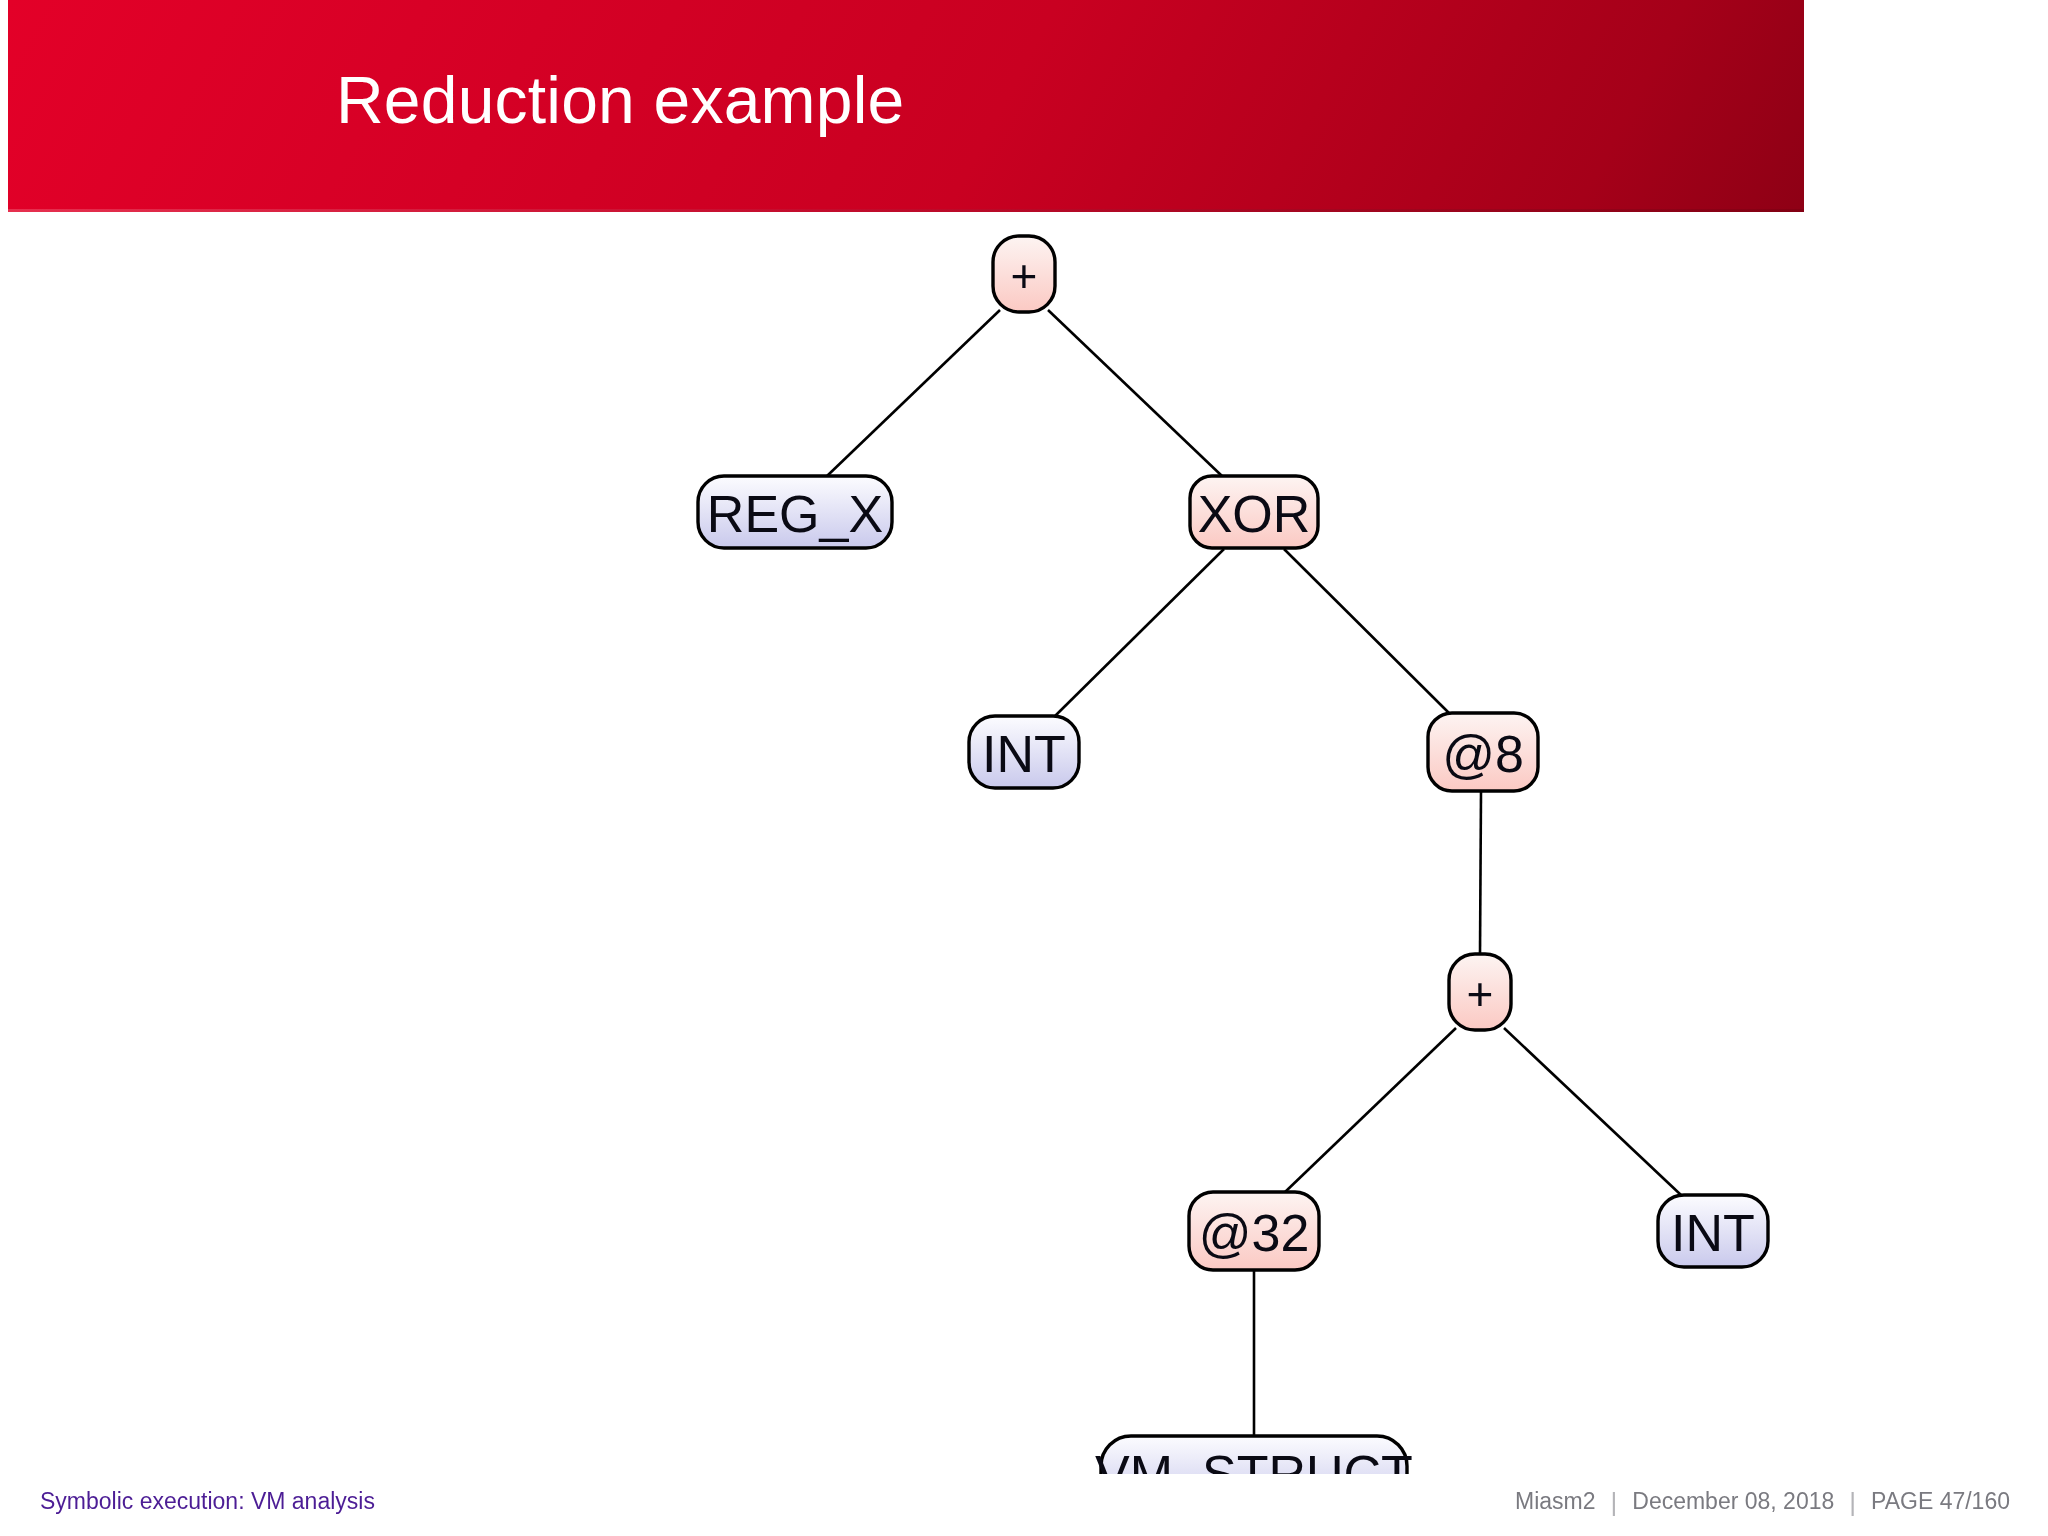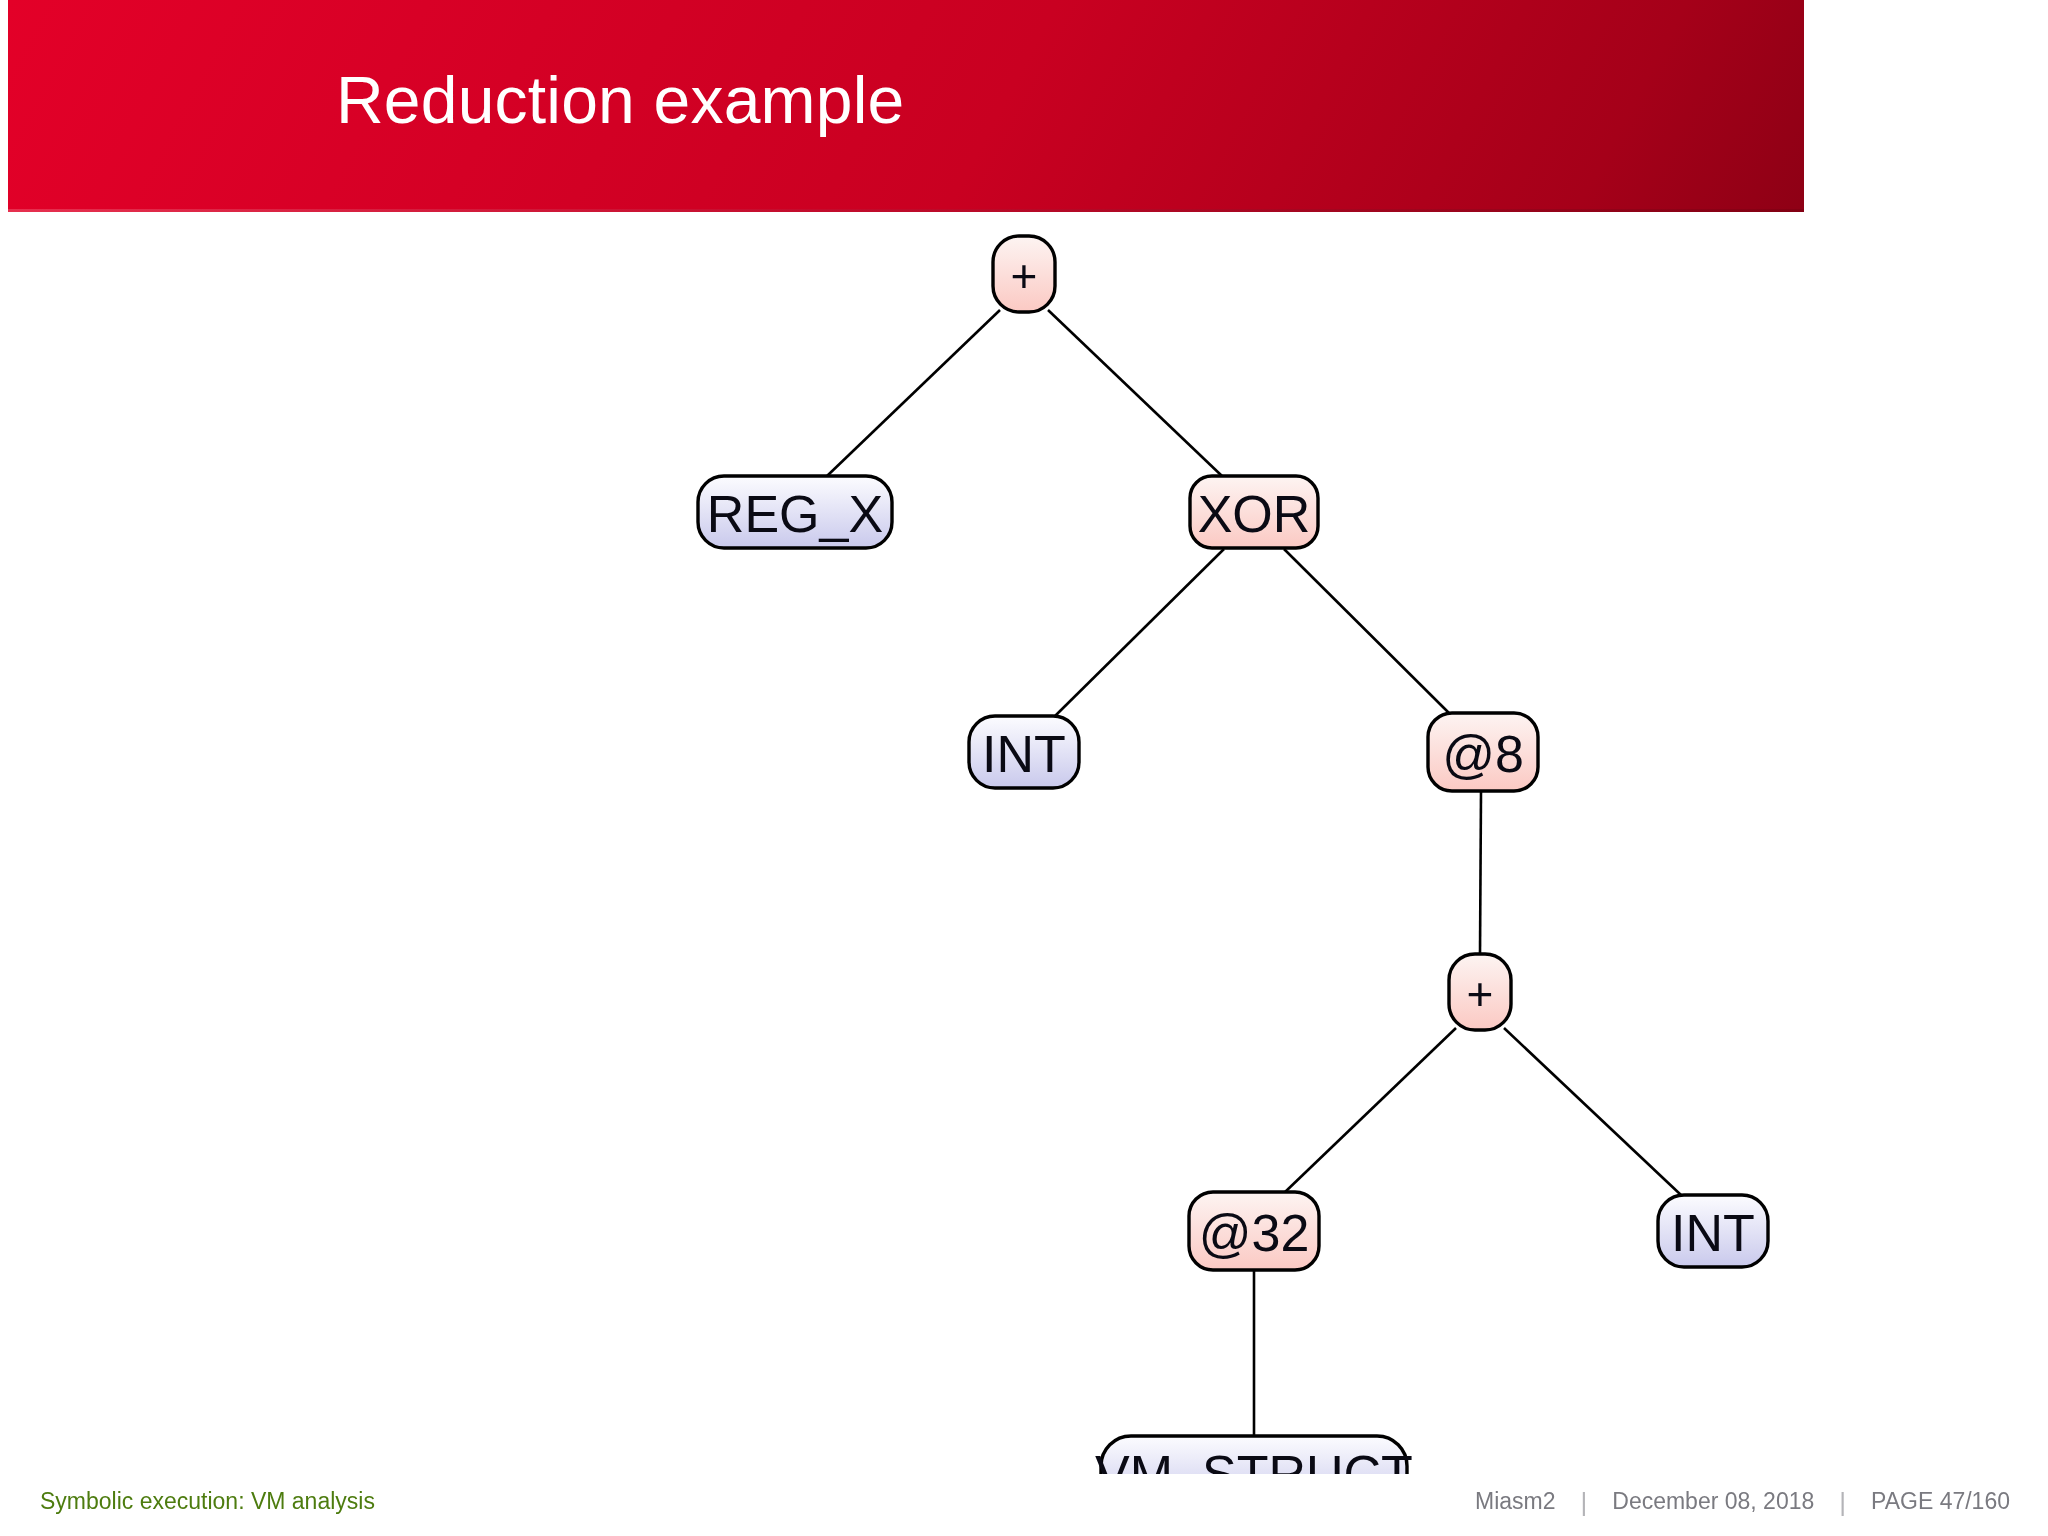--- a/index.html
+++ b/index.html
@@ -83,33 +83,33 @@
     left: 0;
     bottom: 0;
     width: 2048px;
     height: 62px;
   }
   #footer-left {
     position: absolute;
     left: 40px;
     top: 14px;
     font-size: 23px;
-    color: #4d7c0f;
+    color: #4c1d95;
     white-space: nowrap;
   }
   #footer-right {
     position: absolute;
     right: 38px;
     top: 14px;
     font-size: 23px;
     color: #7a7a80;
     white-space: nowrap;
     display: flex;
     align-items: center;
-    gap: 12px;
+    gap: 2px;
   }
   #footer-right .fsep {
     color: #b4b4b8;
     padding: 0 13px;
     font-size: 26px;
     line-height: 26px;
   }
 </style>
 </head>
 <body>

